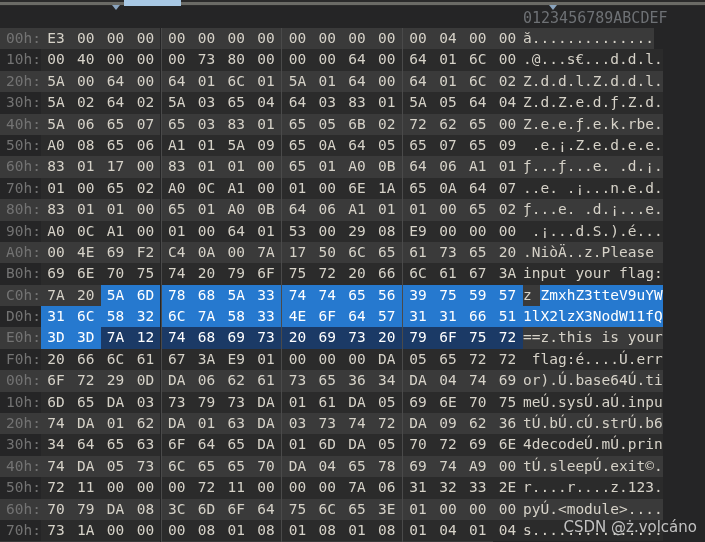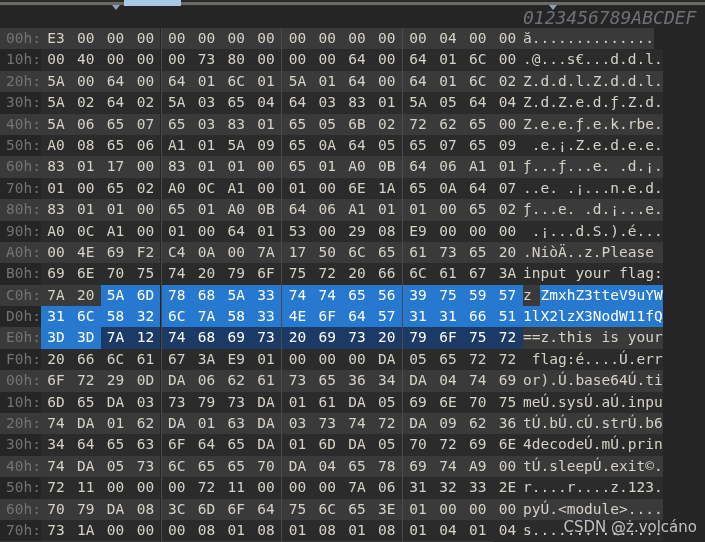--- a/index.html
+++ b/index.html
@@ -59,24 +59,23 @@
   }
 
   
   .header {
     position: absolute;
     left: 0;
     top: 8px;
     width: 705px;
     height: 20px;
     color: #6e7175;
-    font-size: 18px;
+    font-size: 15px;
     line-height: 20px;
     white-space: pre;
-    font-style: italic;
   }
   .header .off-pad {
     display: inline-block;
     width: 41px;
   }
   .header .hx {
     display: inline-block;
     width: 30px;
     text-align: center;
   }

